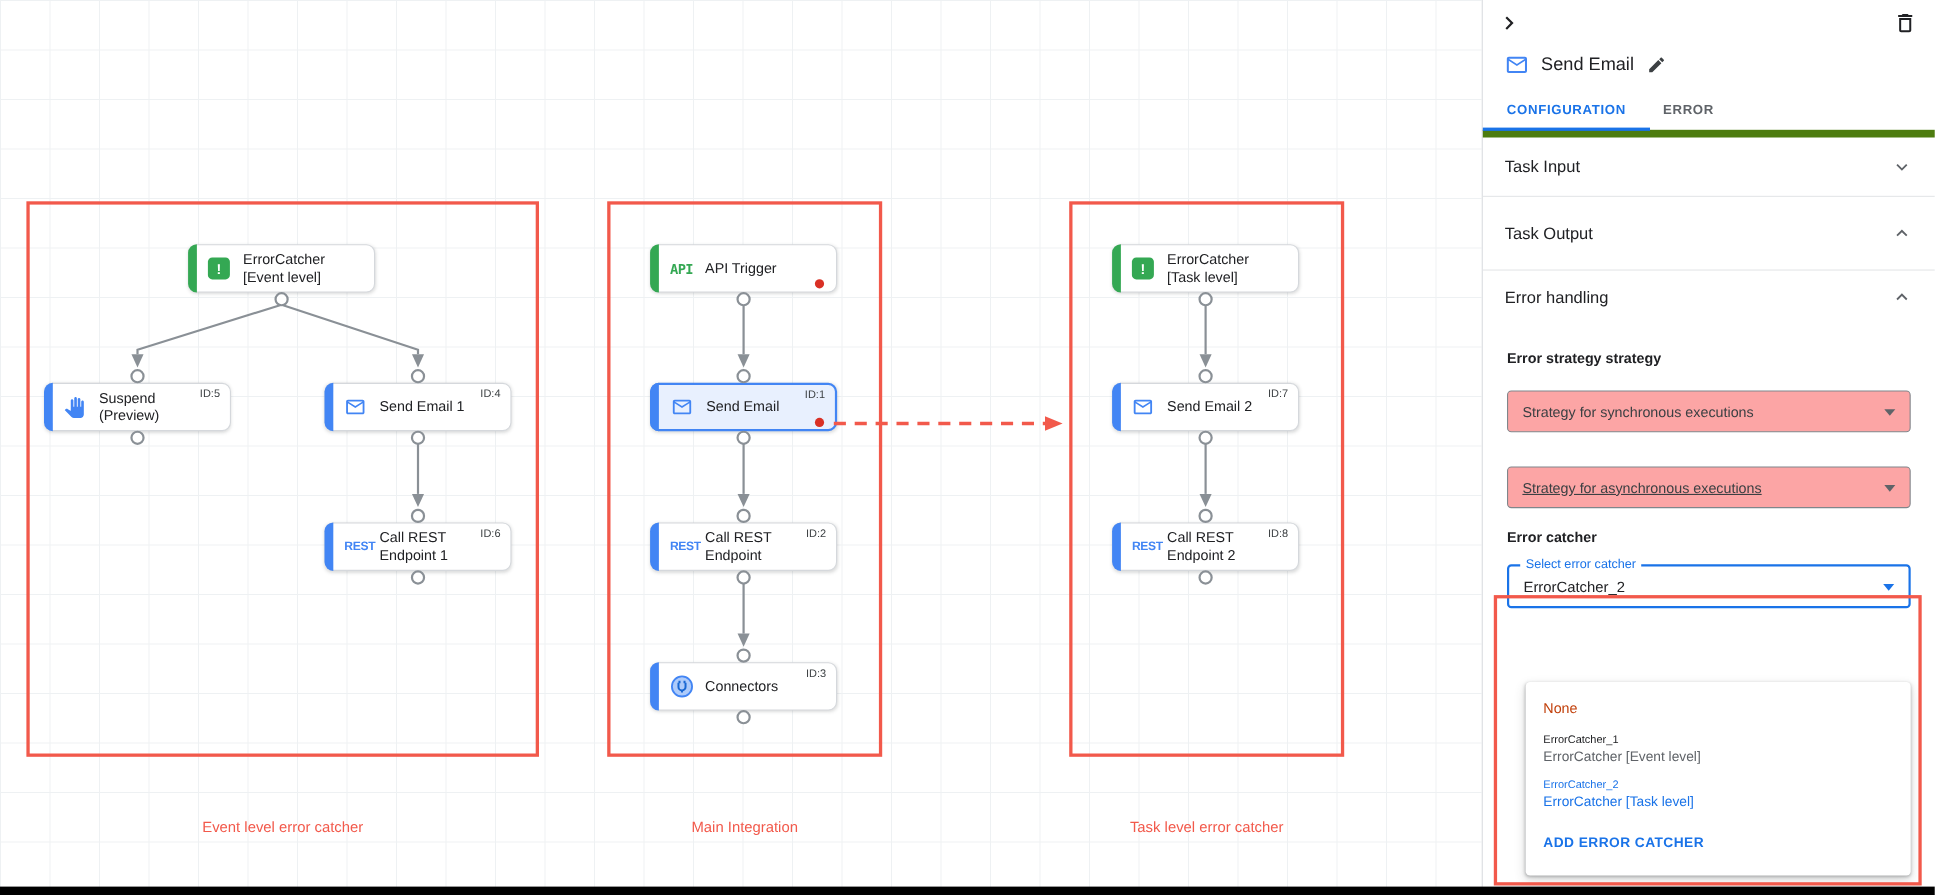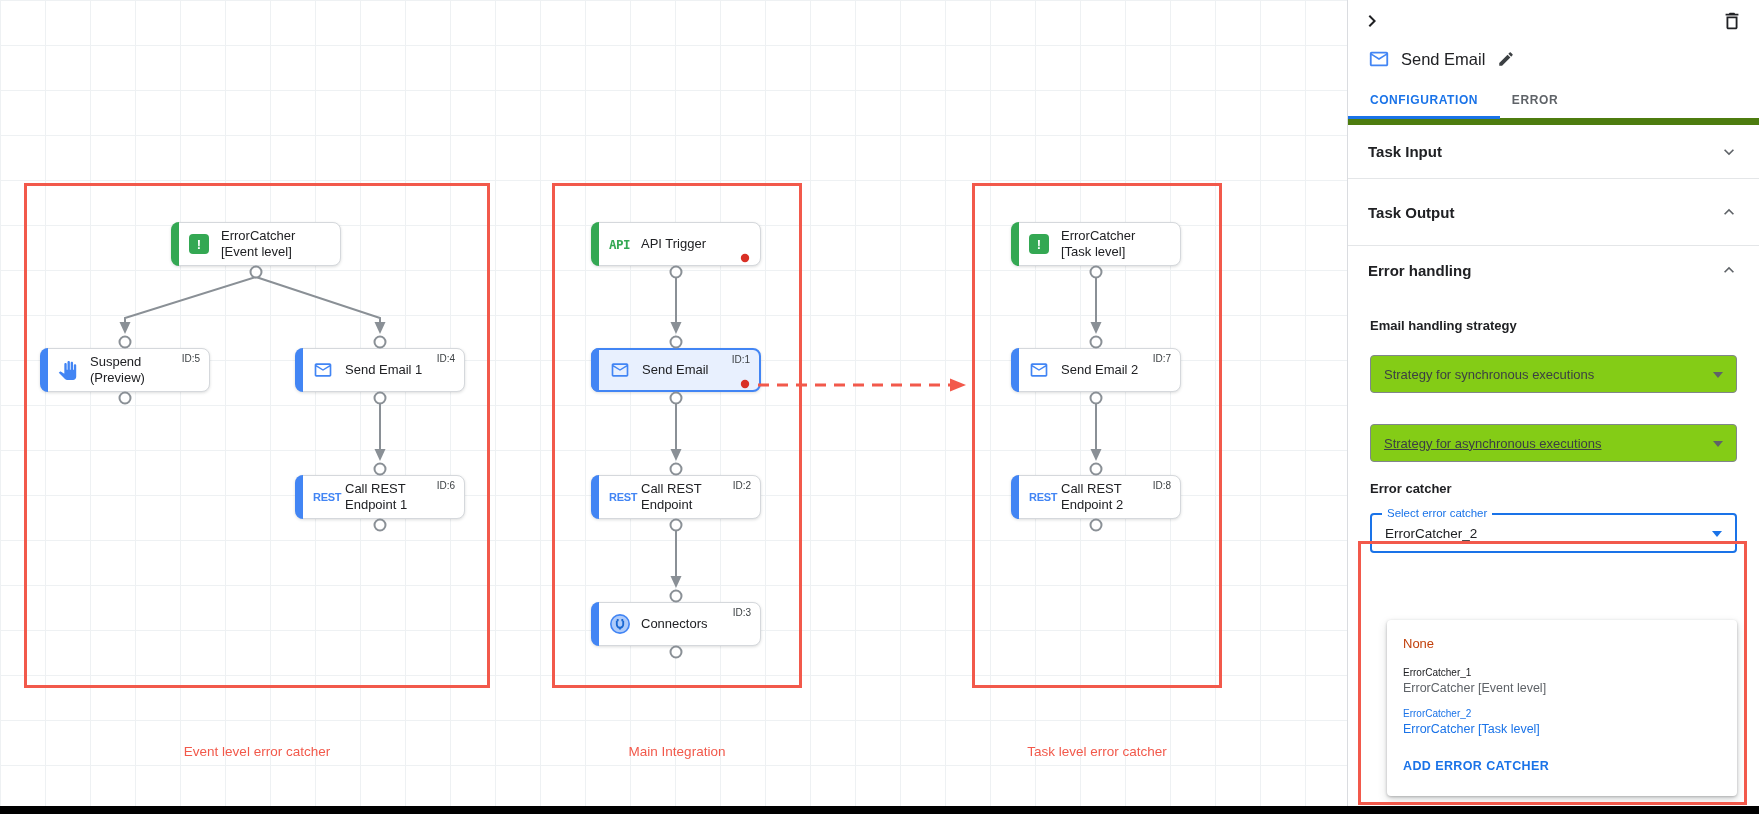--- a/index.html
+++ b/index.html
@@ -53,30 +53,30 @@
   .tab.cfg { width:152px; }
   .tab.hlp { width:70px; }
   .tab.active { color:#1a73e8; }
   .tab.active::after { content:""; position:absolute; left:0; right:0; bottom:-1px; height:3px; background:#1a73e8; }
 
   .section-row { display:flex; align-items:center; justify-content:space-between;
                  padding:0 20px; border-bottom:1px solid #e4e6e8; cursor:pointer; }
   .section-row.h54 { height:54px; }
   .section-row.h67 { height:67px; }
   .section-row.hdr { height:48px; border-bottom:none;align-items:center; }
-  .section-label { font-size:15px; font-weight:700; color:#202124; }
+  .section-label { font-size:15px; font-weight:400; color:#202124; }
   .chev { width:20px; height:20px; }
 
   .eh-body { padding:4px 22px 0 22px; }
   .desc { font-size:13px; line-height:21px; color:#3c4043; margin-top:6px; }
   .learn-more { color:#7627bb; text-decoration:underline; cursor:pointer; }
   .field-label { font-size:13px; font-weight:700; color:#202124; margin-top:20px; }
   .sel { position:relative; height:38px; border:1px solid #80868b; border-radius:4px;
          display:flex; align-items:center; padding:0 30px 0 13px; margin-top:22px;
-         font-size:13px; color:#3c4043; cursor:pointer; background:#84cc16; }
+         font-size:13px; color:#3c4043; cursor:pointer; background:#fca5a5; }
   .sel.second { margin-top:31px;text-decoration:underline; }
   .caret { position:absolute; right:13px; top:50%; margin-top:-2px; width:0; height:0;
            border-left:5px solid transparent; border-right:5px solid transparent; border-top:6px solid #5f6368; }
   .ec-label { margin-top:19px; }
   .sel-focused { position:relative; height:40px; border:2px solid #1a73e8; border-radius:4px;
                  display:flex; align-items:center; padding:0 30px 0 13px; margin-top:17px;
                  font-size:13.5px; color:#202124; cursor:pointer; background:#fff; }
   .float-label { position:absolute; left:10px; top:-8px; background:#fff; padding:0 5px;
                  font-size:11.5px; font-weight:500; color:#1a73e8; }
   .caret.blue { border-top-color:#1a73e8; }
@@ -332,21 +332,21 @@
       <span class="section-label">Error handling</span>
       <span class="chev">
         <svg width="20" height="20" viewBox="0 0 24 24">
             <path fill="#5f6368" d="M12 8l-6 6 1.41 1.41L12 10.83l4.59 4.58L18 14l-6-6z"></path>
           </svg>
       </span>
     </div>
 
     <div class="eh-body">
 
-      <div class="field-label">Email handling strategy</div>
+      <div class="field-label">Error strategy strategy</div>
 
       <div class="sel">
         <span>Strategy for synchronous executions</span>
         <span class="caret"></span>
       </div>
 
       <div class="sel second">
         <span>Strategy for asynchronous executions</span>
         <span class="caret"></span>
       </div>

